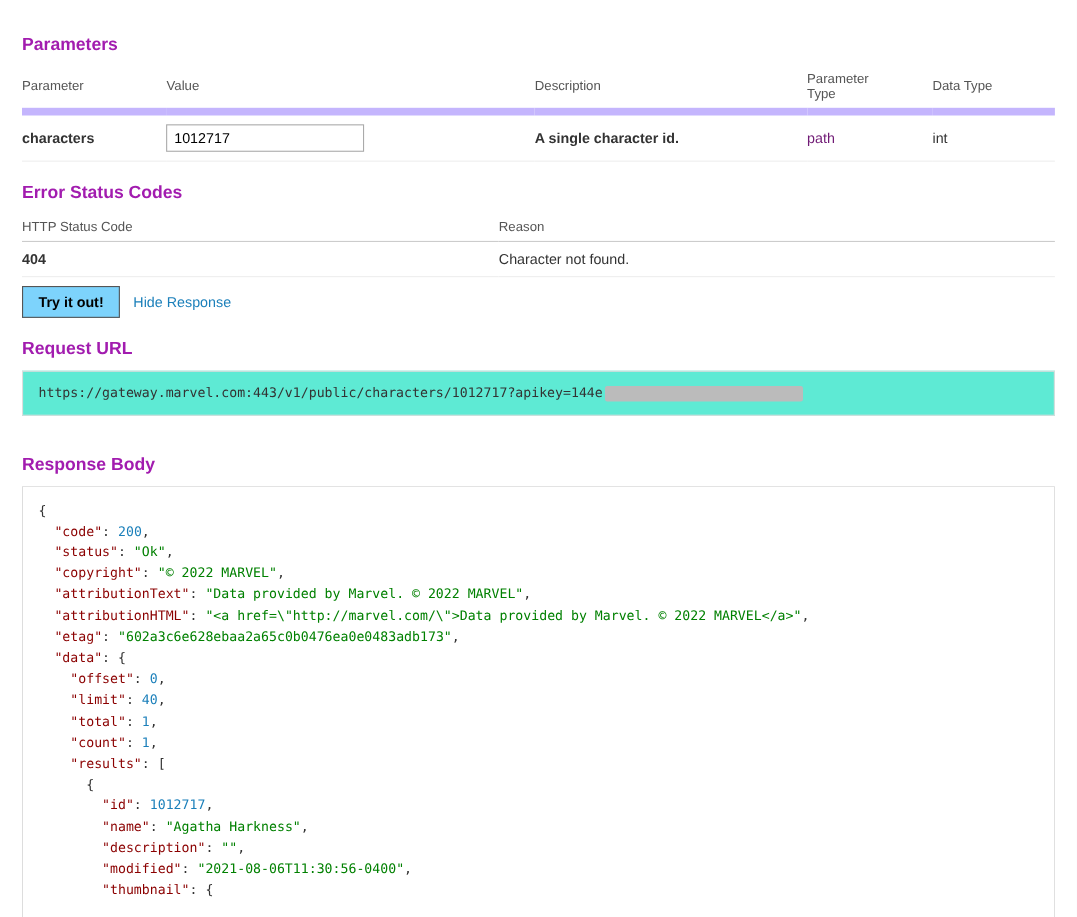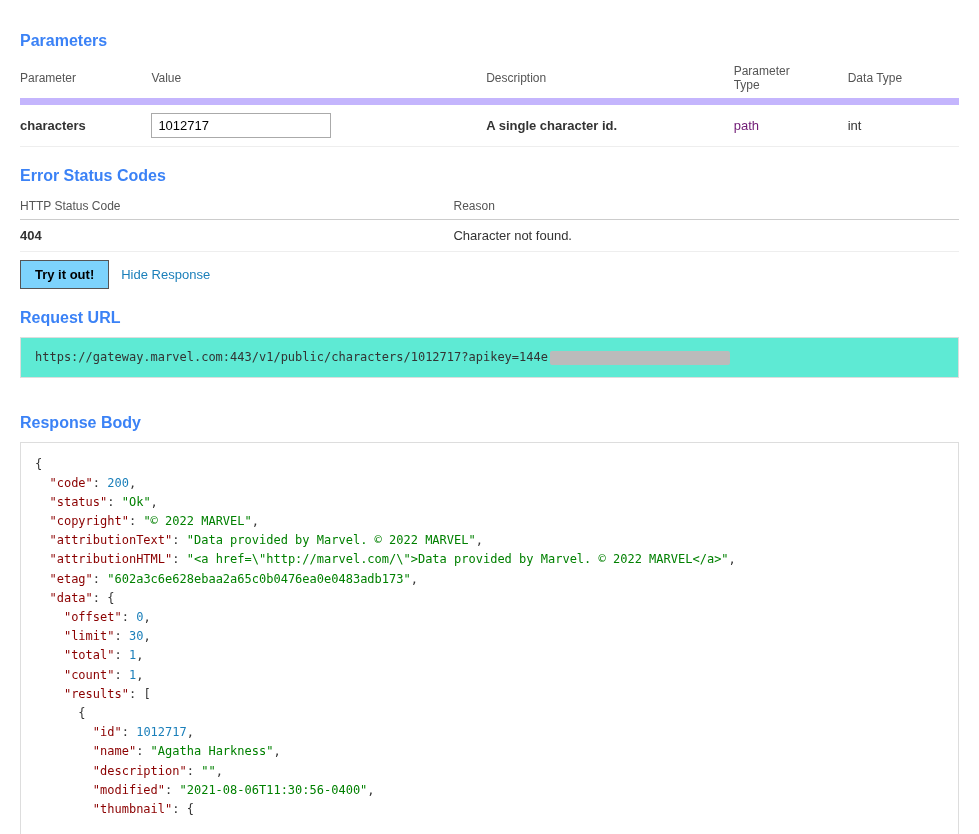--- a/index.html
+++ b/index.html
@@ -13,21 +13,21 @@
       background: #fff;
       max-width: 979px;
       margin: 0 auto;
       padding: 16px 20px;
     }
 
     
     .section-title {
       font-size: 16px;
       font-weight: bold;
-      color: #3b82f6;
+      color: #a21caf;
       margin-bottom: 10px;
     }
 
     .params-table {
       width: 100%;
       border-collapse: collapse;
       margin-bottom: 20px;
     }
     .params-table th {
       text-align: left;
@@ -232,21 +232,21 @@
     <div class="response-body-box">
       <pre style="font-family:monospace;font-size:12px;line-height:1.6;"><span class="json-plain">{</span>
   <span class="json-key">"code"</span><span class="json-plain">: </span><span class="json-number">200</span><span class="json-plain">,</span>
   <span class="json-key">"status"</span><span class="json-plain">: </span><span class="json-string">"Ok"</span><span class="json-plain">,</span>
   <span class="json-key">"copyright"</span><span class="json-plain">: </span><span class="json-string">"© 2022 MARVEL"</span><span class="json-plain">,</span>
   <span class="json-key">"attributionText"</span><span class="json-plain">: </span><span class="json-string">"Data provided by Marvel. © 2022 MARVEL"</span><span class="json-plain">,</span>
   <span class="json-key">"attributionHTML"</span><span class="json-plain">: </span><span class="json-string">"&lt;a href=\"http://marvel.com/\"&gt;Data provided by Marvel. © 2022 MARVEL&lt;/a&gt;"</span><span class="json-plain">,</span>
   <span class="json-key">"etag"</span><span class="json-plain">: </span><span class="json-string">"602a3c6e628ebaa2a65c0b0476ea0e0483adb173"</span><span class="json-plain">,</span>
   <span class="json-key">"data"</span><span class="json-plain">: {</span>
     <span class="json-key">"offset"</span><span class="json-plain">: </span><span class="json-number">0</span><span class="json-plain">,</span>
-    <span class="json-key">"limit"</span><span class="json-plain">: </span><span class="json-number">30</span><span class="json-plain">,</span>
+    <span class="json-key">"limit"</span><span class="json-plain">: </span><span class="json-number">40</span><span class="json-plain">,</span>
     <span class="json-key">"total"</span><span class="json-plain">: </span><span class="json-number">1</span><span class="json-plain">,</span>
     <span class="json-key">"count"</span><span class="json-plain">: </span><span class="json-number">1</span><span class="json-plain">,</span>
     <span class="json-key">"results"</span><span class="json-plain">: [</span>
       <span class="json-plain">{</span>
         <span class="json-key">"id"</span><span class="json-plain">: </span><span class="json-number">1012717</span><span class="json-plain">,</span>
         <span class="json-key">"name"</span><span class="json-plain">: </span><span class="json-string">"Agatha Harkness"</span><span class="json-plain">,</span>
         <span class="json-key">"description"</span><span class="json-plain">: </span><span class="json-string">""</span><span class="json-plain">,</span>
         <span class="json-key">"modified"</span><span class="json-plain">: </span><span class="json-string">"2021-08-06T11:30:56-0400"</span><span class="json-plain">,</span>
         <span class="json-key">"thumbnail"</span><span class="json-plain">: {</span>
       </pre>

